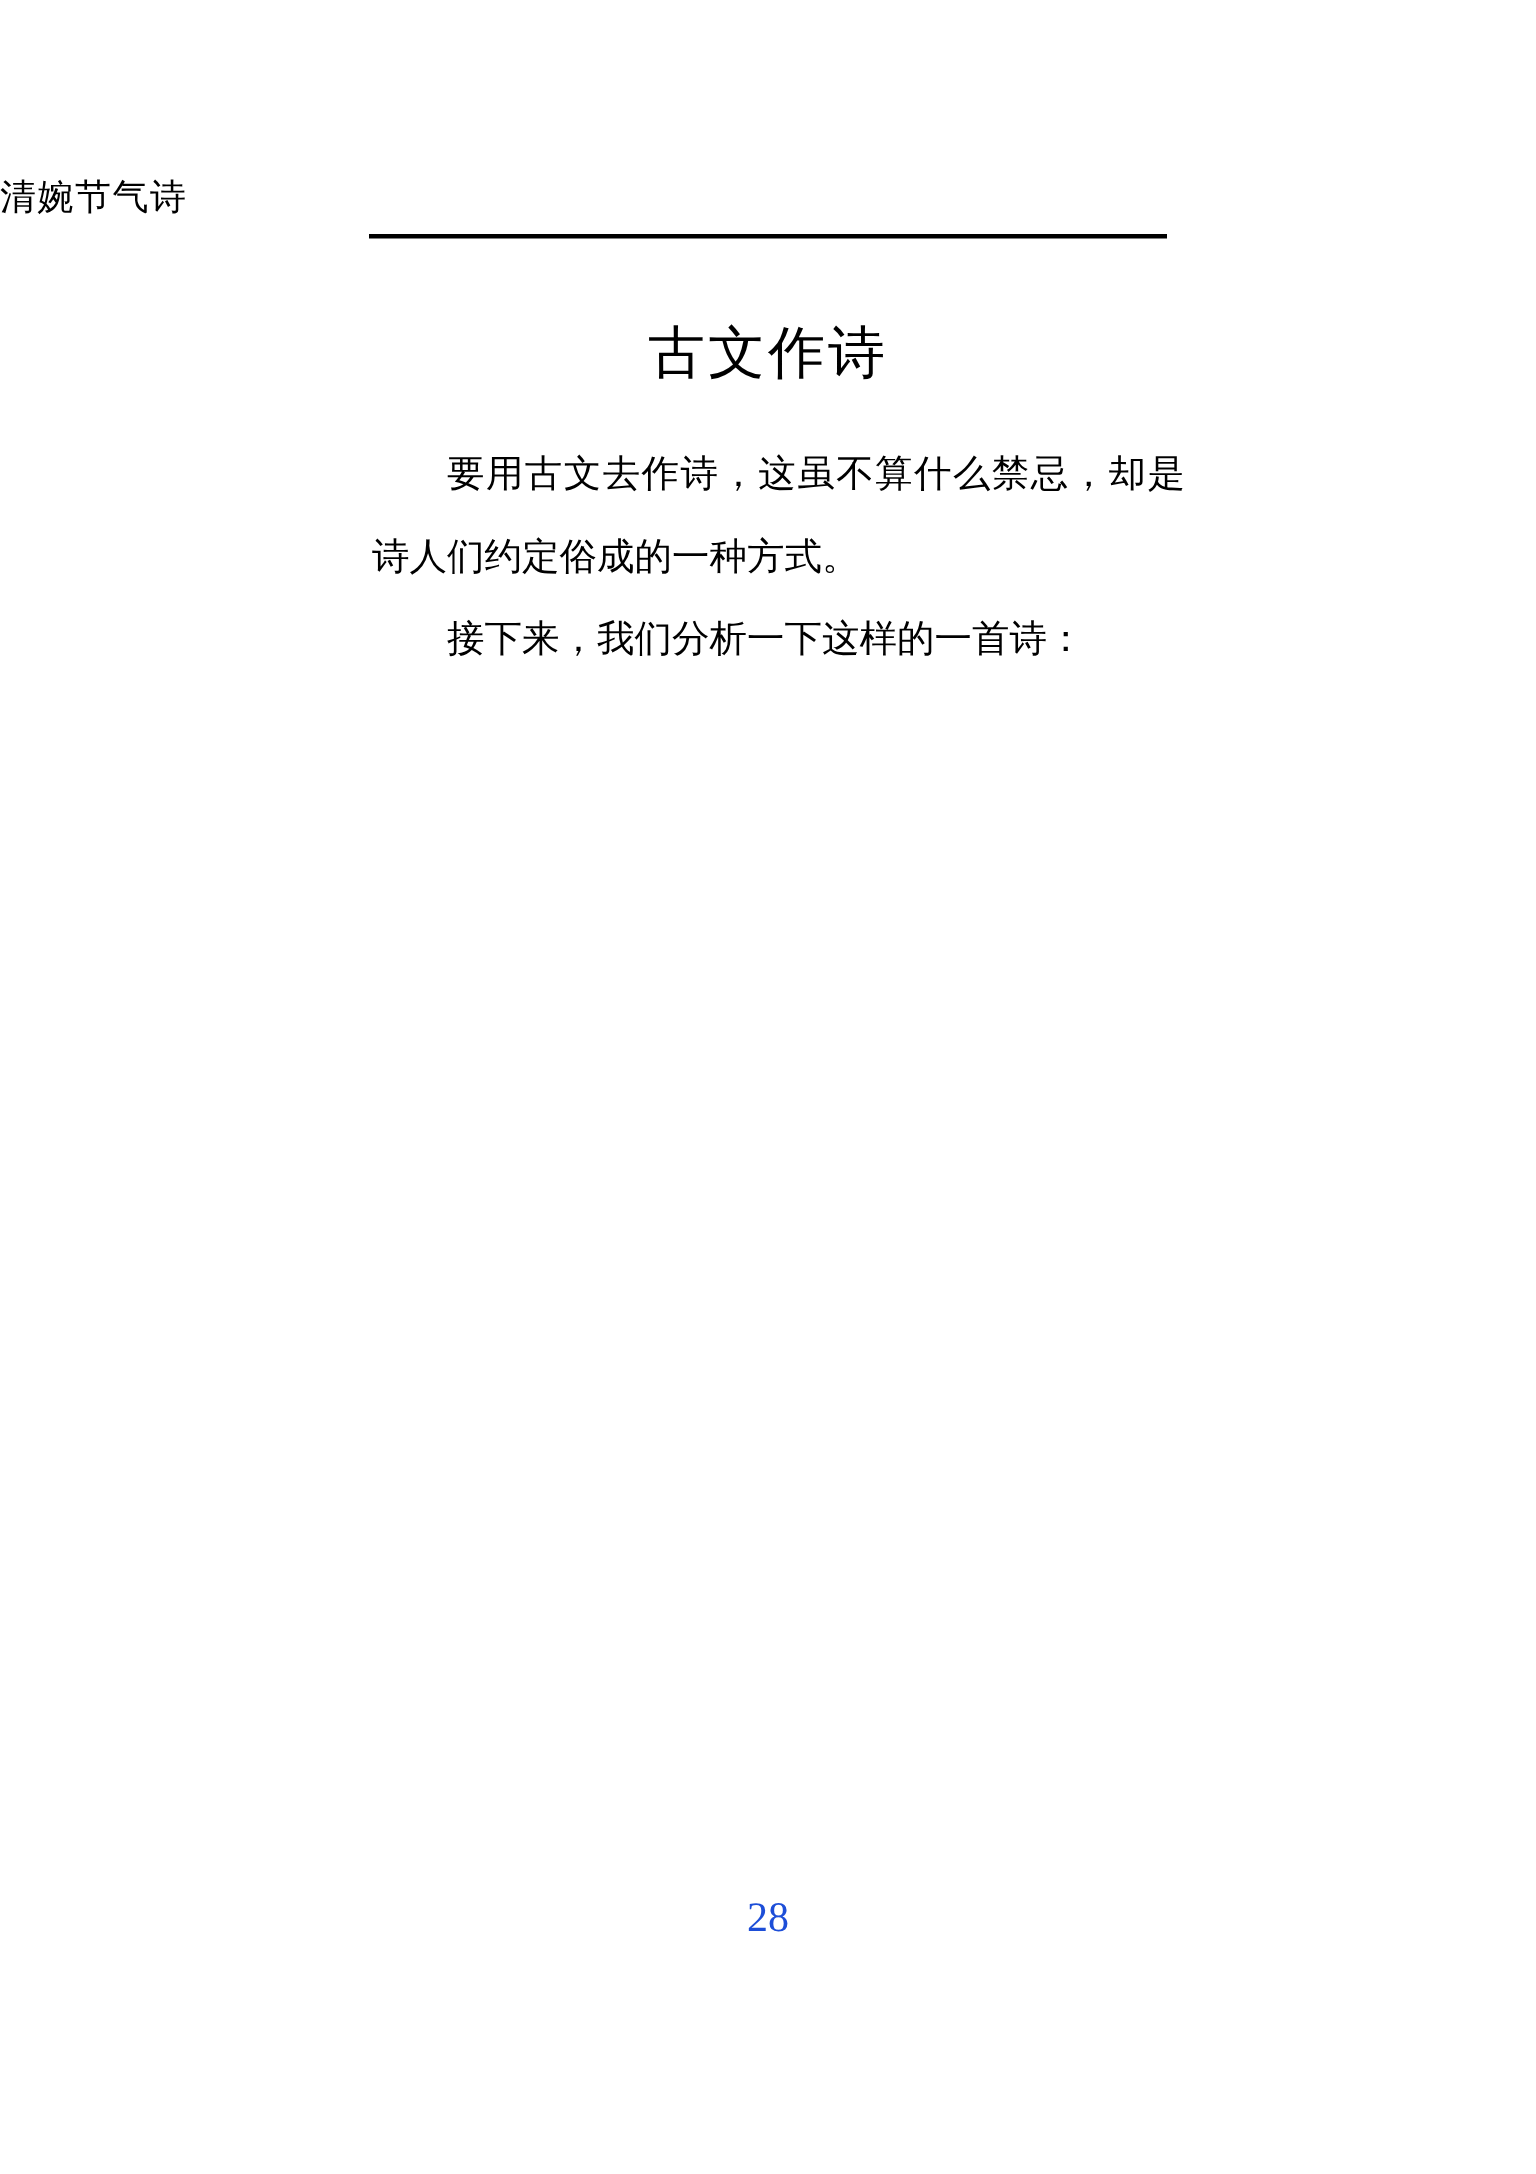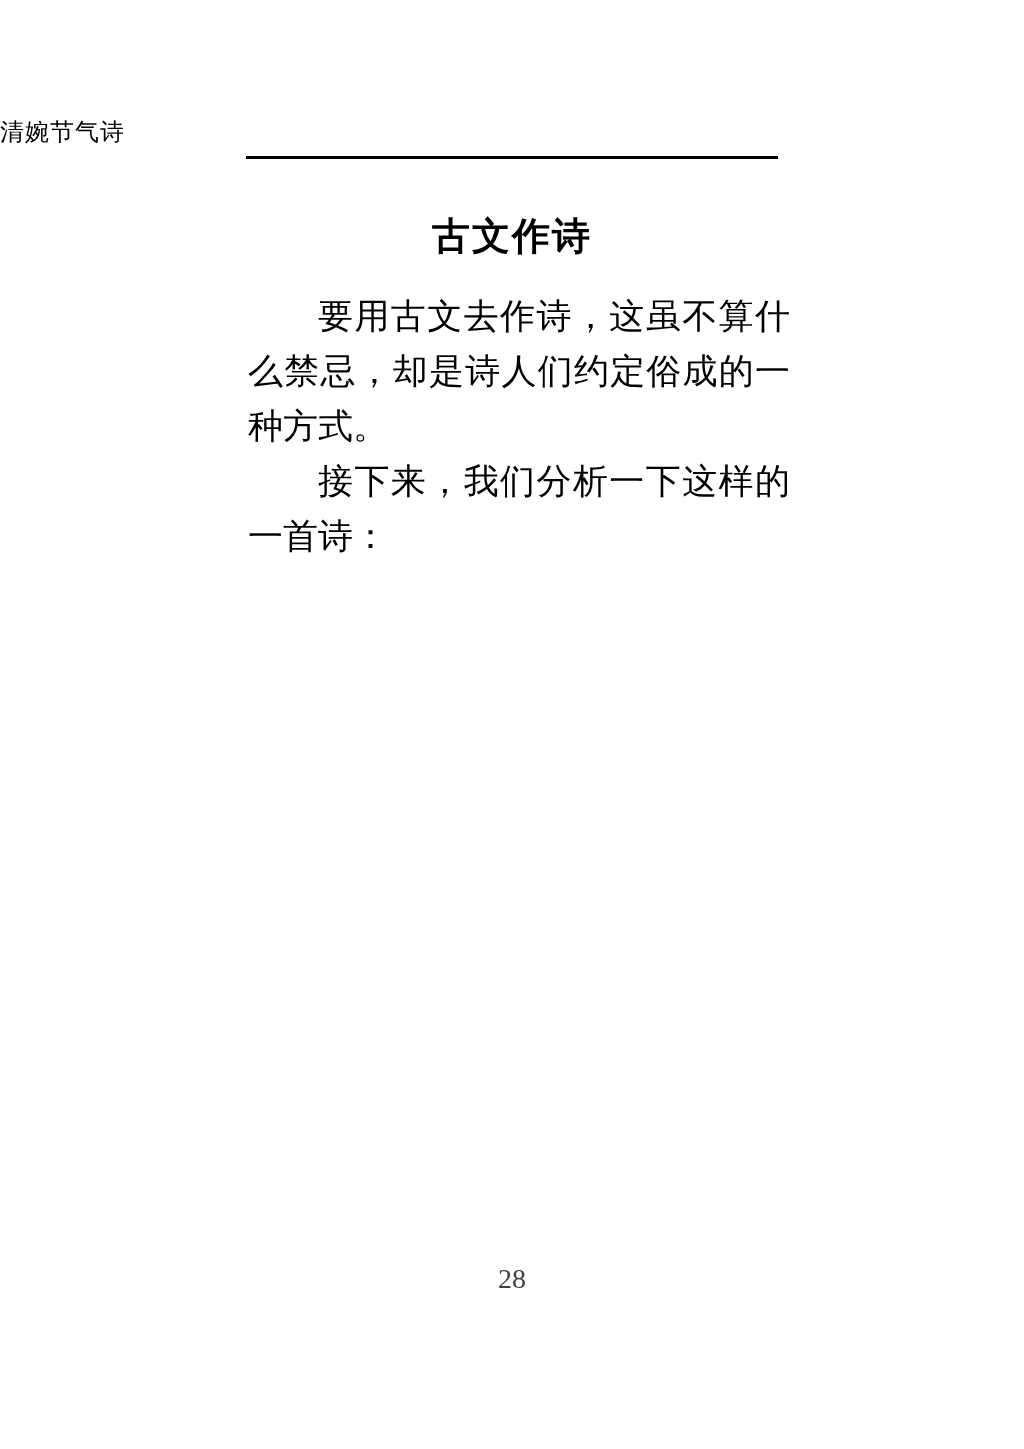--- a/index.html
+++ b/index.html
@@ -39,49 +39,49 @@
     background: #000000;
   }
   .chapter-title {
     position: absolute;
     top: 212px;
     left: 0;
     width: 1024px;
     margin: 0;
     text-align: center;
     font-size: 38px;
-    font-weight: bold;
+    font-weight: normal;
     line-height: 48px;
     letter-spacing: 2px;
     color: #000000;
   }
   .body-text {
     position: absolute;
     top: 289px;
     left: 248px;
     width: 542px;
-    font-size: 35px;
+    font-size: 25px;
     line-height: 55px;
     text-align: justify;
     text-justify: inter-character;
   }
   .body-text p {
     margin: 0;
     padding: 0;
     text-indent: 2em;
   }
   .page-number {
     position: absolute;
     top: 1262px;
     left: 0;
     width: 1024px;
     text-align: center;
     font-size: 28px;
     line-height: 34px;
-    color: #404040;
+    color: #1d4ed8;
   }
 </style>
 </head>
 <body>
 
 <div class="page">
 
   <div class="running-head">清婉节气诗</div>
 
   <div class="header-rule"></div>

